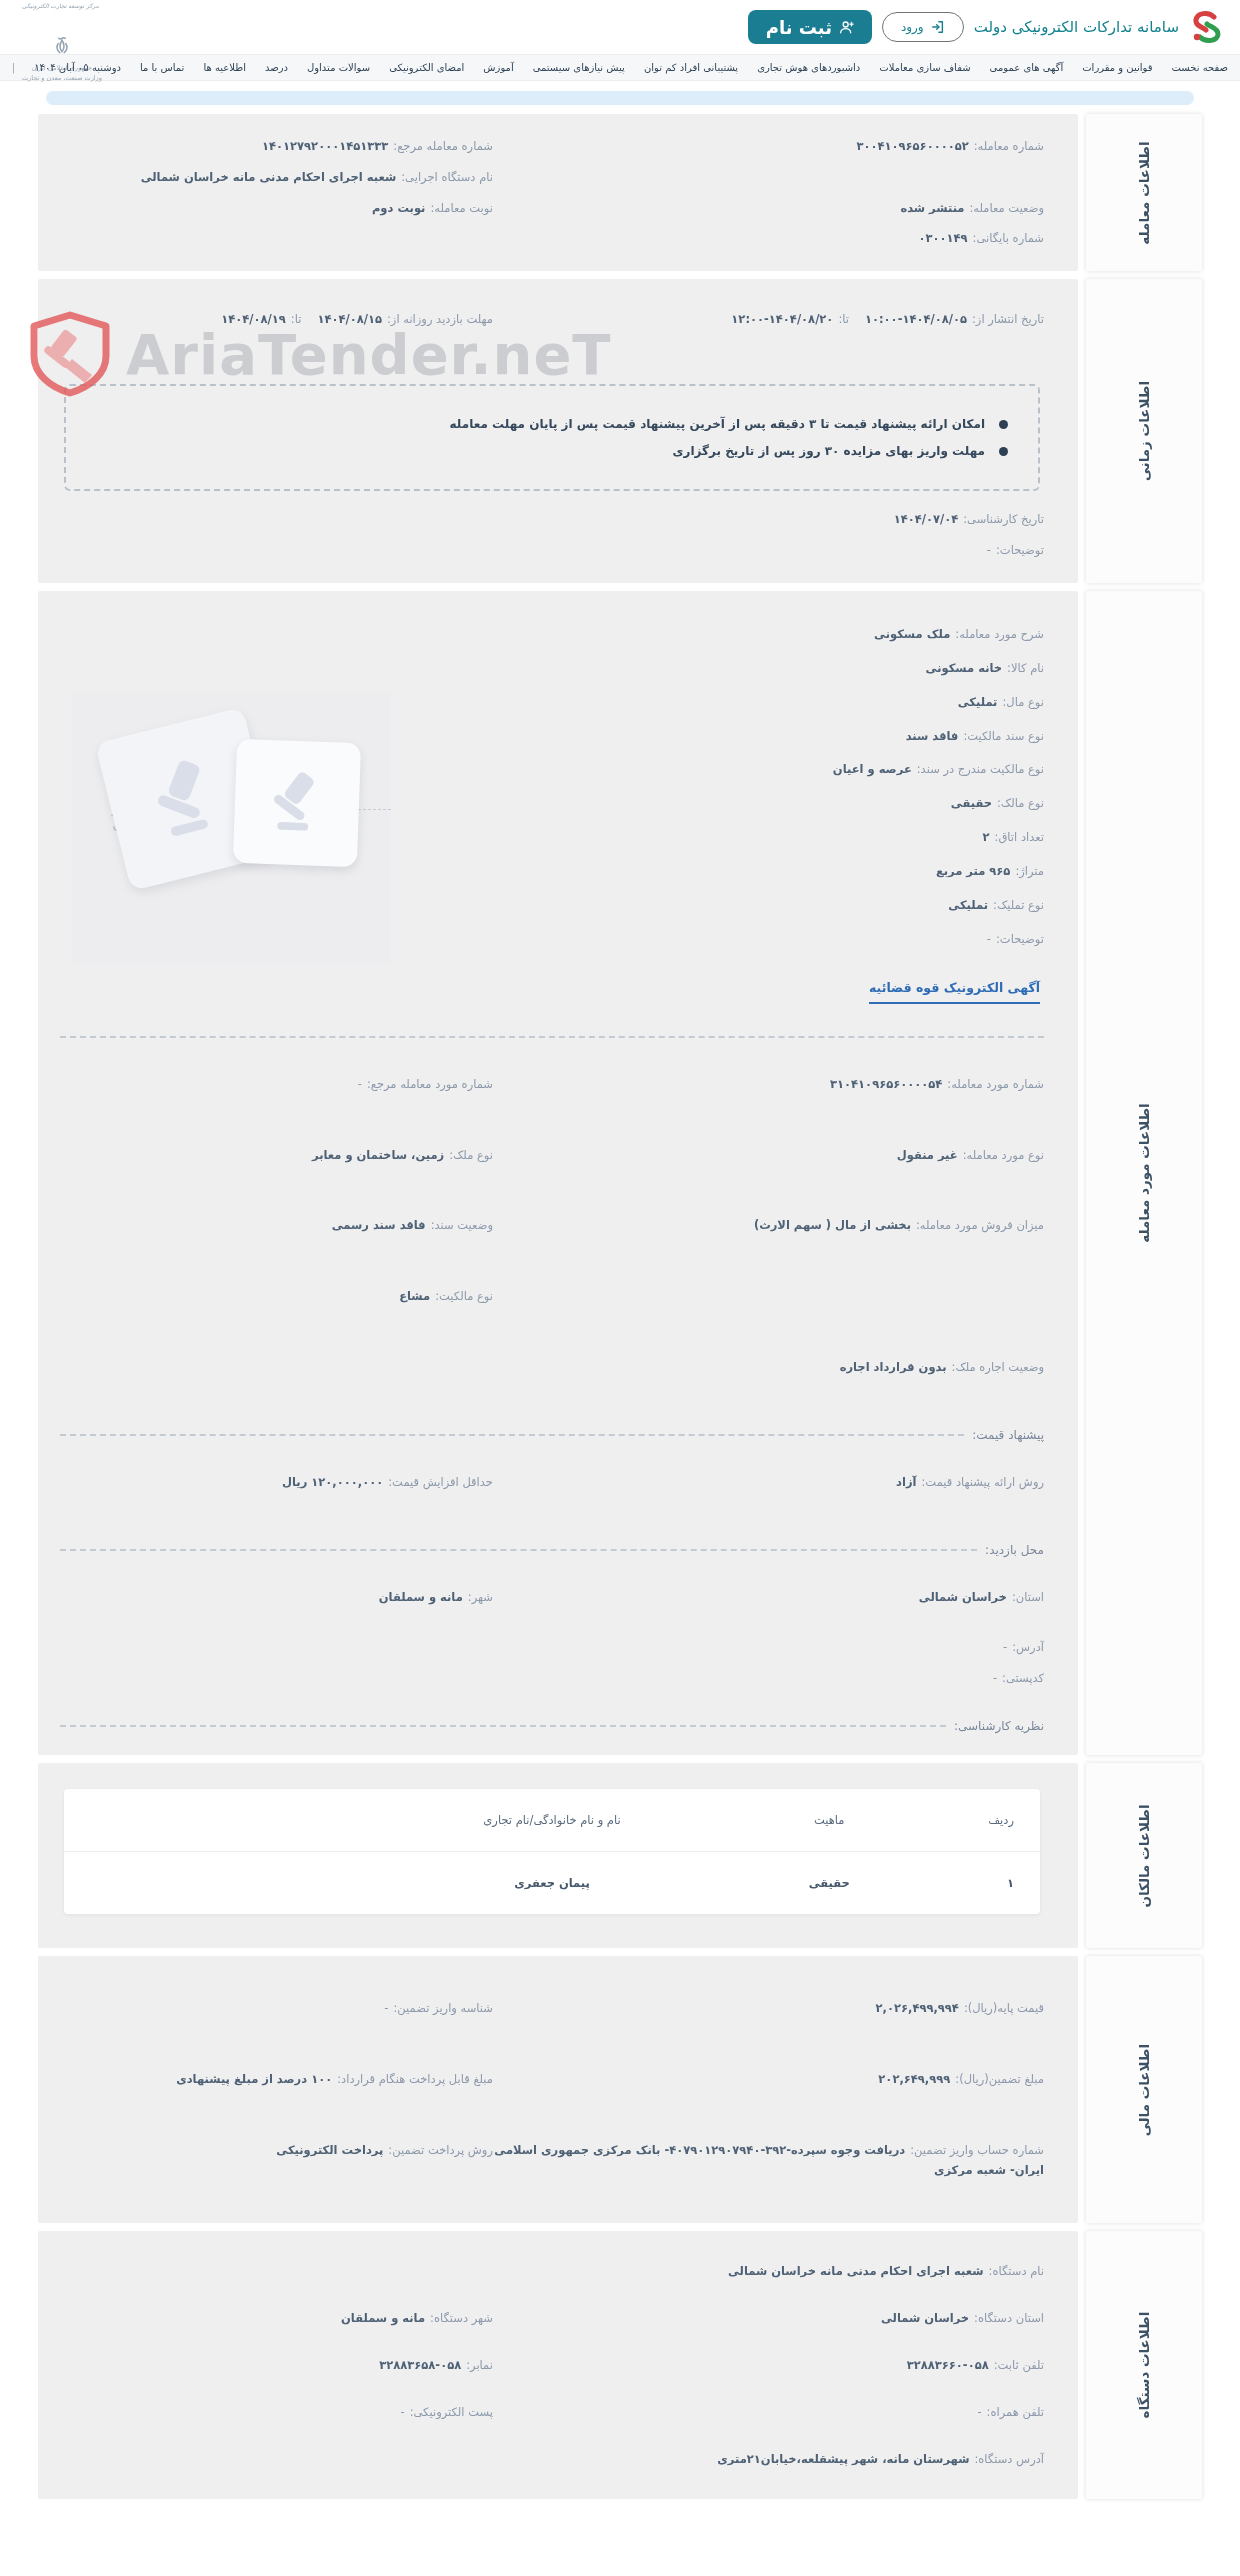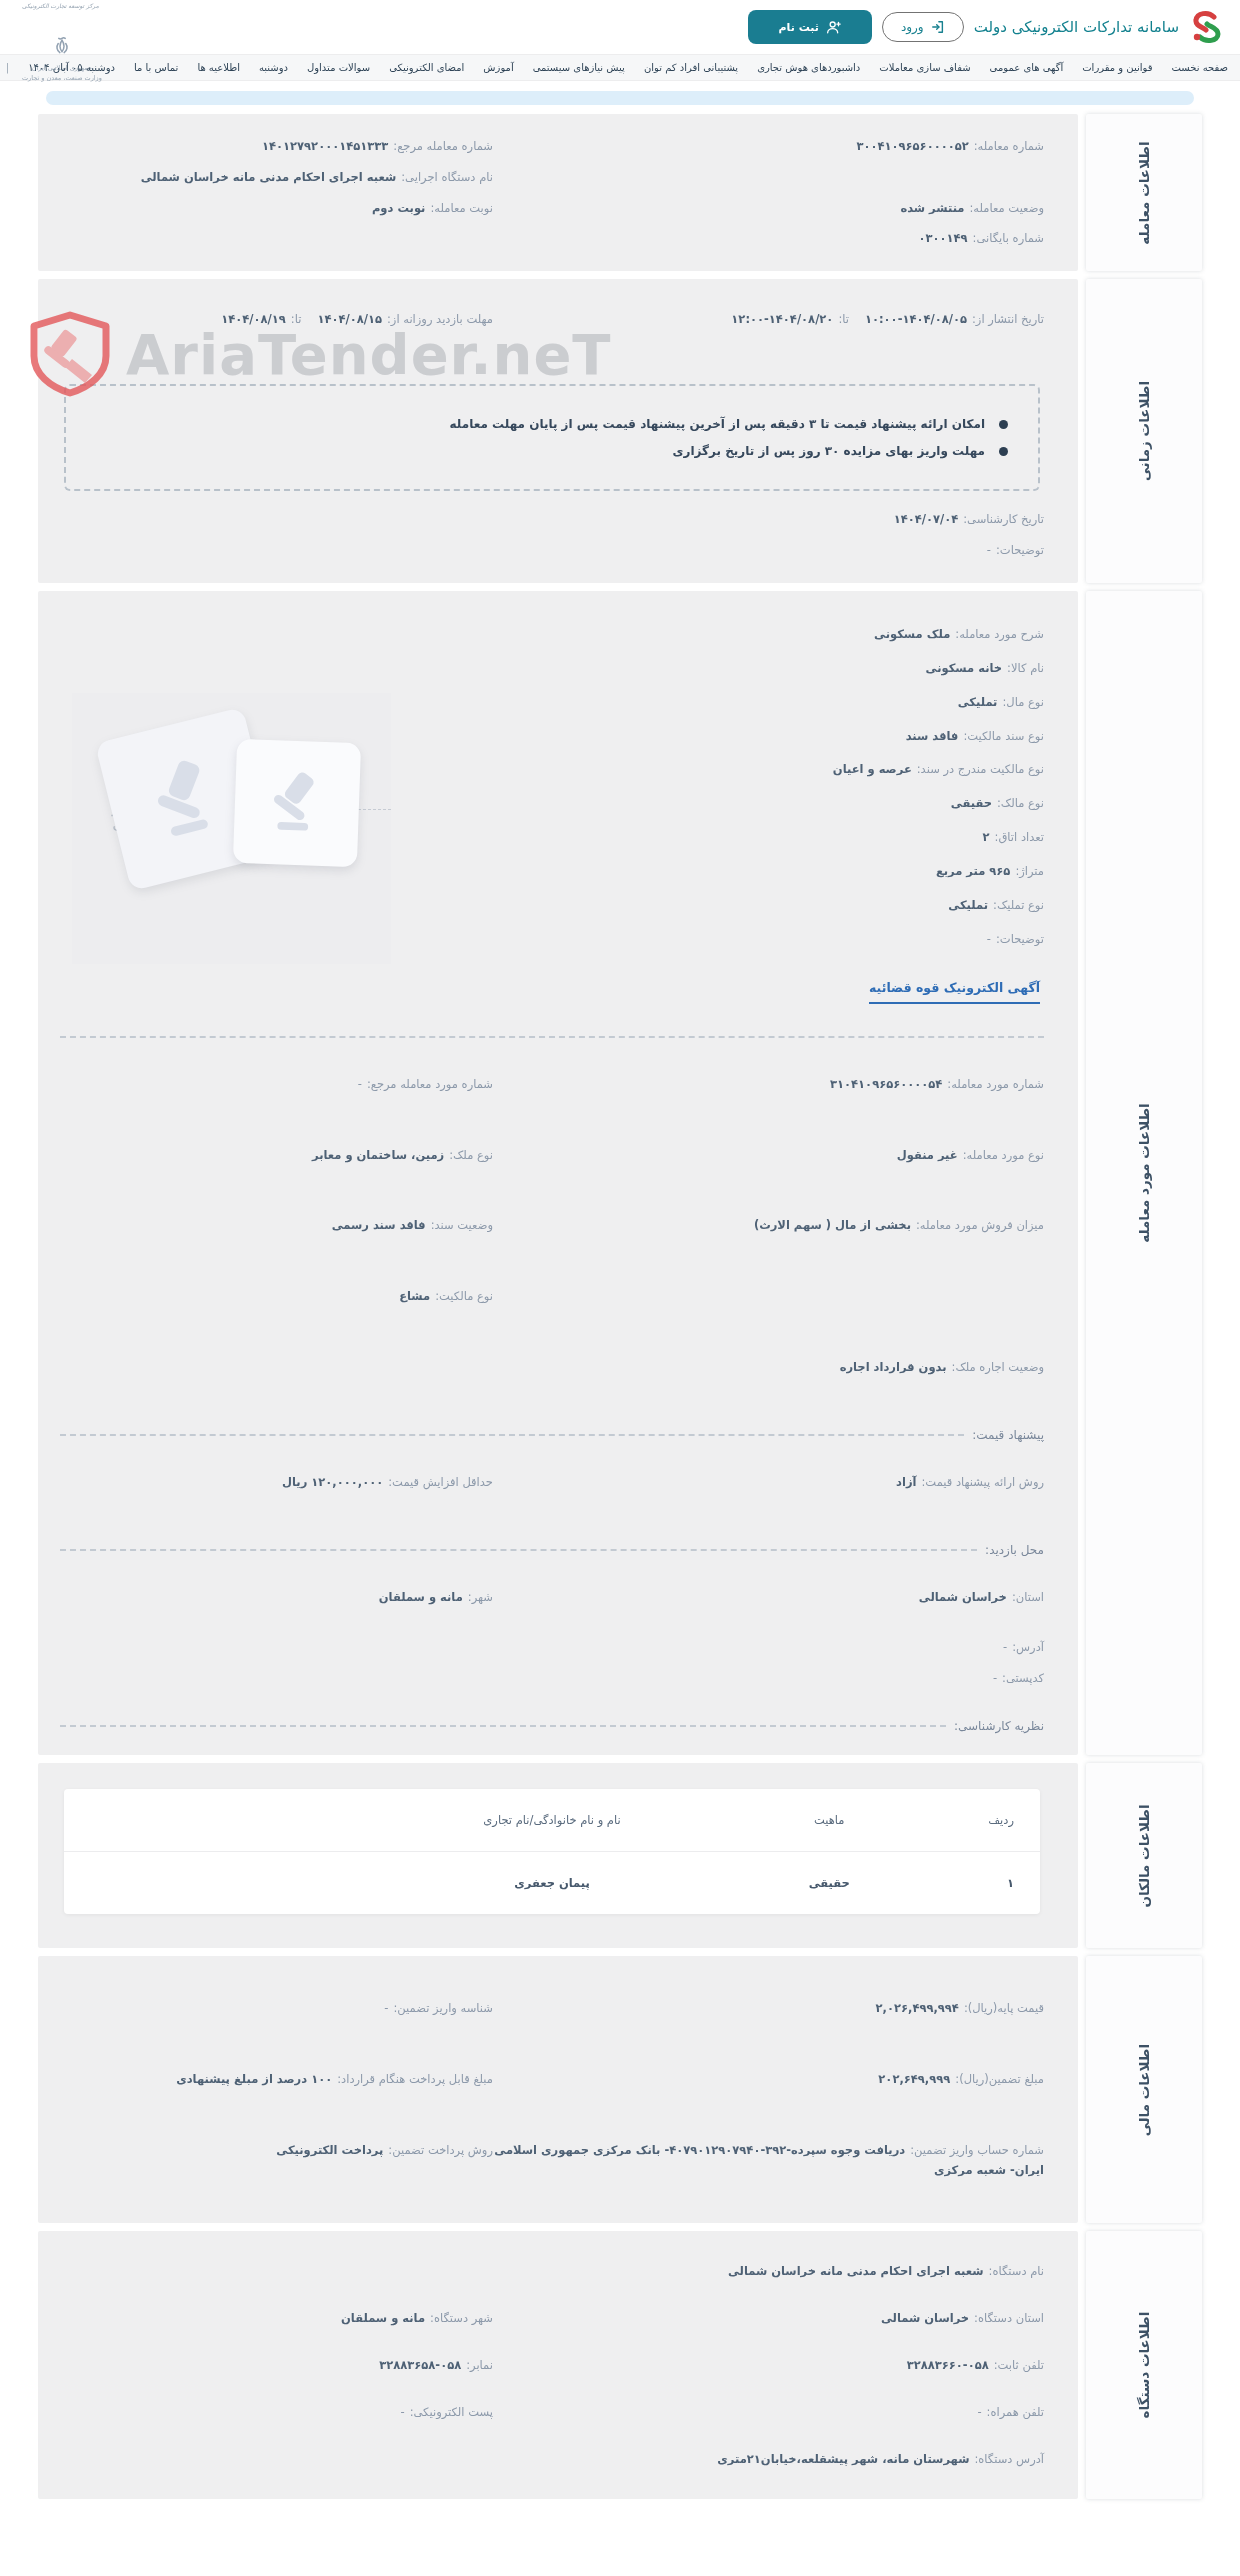--- a/index.html
+++ b/index.html
@@ -11,22 +11,22 @@
     position:relative;
   }
   
   .hdr { height:54px; display:flex; align-items:center; padding:0 14px; background:#fff; }
   .brand { display:flex; align-items:center; gap:9px; }
   .brand-title { color:#11808e; font-size:15px; font-weight:400; white-space:nowrap; }
   .auth { display:flex; align-items:center; gap:10px; margin-right:10px; }
   .btn-login { height:30px; border-radius:16px; border:1px solid #737373; background:#fff; color:#17808f;
     font-size:12px; display:flex; align-items:center; gap:7px; padding:0 18px; cursor:pointer;
     font-family:inherit; }
-  .btn-register { height:34px; border-radius:8px; background:#1a7d91; color:#fff; font-size:11px; font-weight:700;
-    display:flex; align-items:center; gap:7px; padding:0 31px; border:none; cursor:pointer; font-family:inherit; }
+  .btn-register { height:34px; border-radius:8px; background:#1a7d91; color:#fff; font-size:18px; font-weight:700;
+    display:flex; align-items:center; gap:7px; padding:0 18px; border:none; cursor:pointer; font-family:inherit; }
   .gov { margin-right:auto; display:flex; gap:26px; align-items:flex-start; direction:ltr; padding-left:8px;flex-direction:column; }
   .gov-item { display:flex; flex-direction:column; align-items:center; }
   .gov-cap { font-size:6.5px; color:#96a4b2; line-height:1.5; text-align:center; white-space:nowrap; }
   .gov-cap.sig { font-style:italic; font-size:6px; }
   
   .nav { height:27px; background:#f6f7f8; border-top:1px solid #ededee; border-bottom:1px solid #ededee;
     display:flex; align-items:center; padding:0 12px; gap:19px; font-size:10px; color:#2e4356; }
   .nav-item { white-space:nowrap; cursor:pointer; }
   .nav-date { cursor:default; }
   .nav-sep { color:#9aa7b3; }
@@ -152,21 +152,21 @@
     <span class="nav-item">صفحه نخست</span>
     <span class="nav-item">قوانین و مقررات</span>
     <span class="nav-item">آگهی های عمومی</span>
     <span class="nav-item">شفاف سازی معاملات</span>
     <span class="nav-item">داشبوردهای هوش تجاری</span>
     <span class="nav-item">پشتیبانی افراد کم توان</span>
     <span class="nav-item">پیش نیازهای سیستمی</span>
     <span class="nav-item">آموزش</span>
     <span class="nav-item">امضای الکترونیکی</span>
     <span class="nav-item">سوالات متداول</span>
-    <span class="nav-item">دوشنبه</span>
+    <span class="nav-item">درصد</span>
     <span class="nav-item">اطلاعیه ها</span>
     <span class="nav-item">تماس با ما</span>
     <span class="nav-item nav-date">دوشنبه ۰۵ آبان ۱۴۰۴</span>
     <span class="nav-sep">|</span>
   </nav>
 
 <div class="bluebar"></div>
 <main class="main" id="secs">
     <section class="sec-row sec-0">
       <div class="sec-label">

